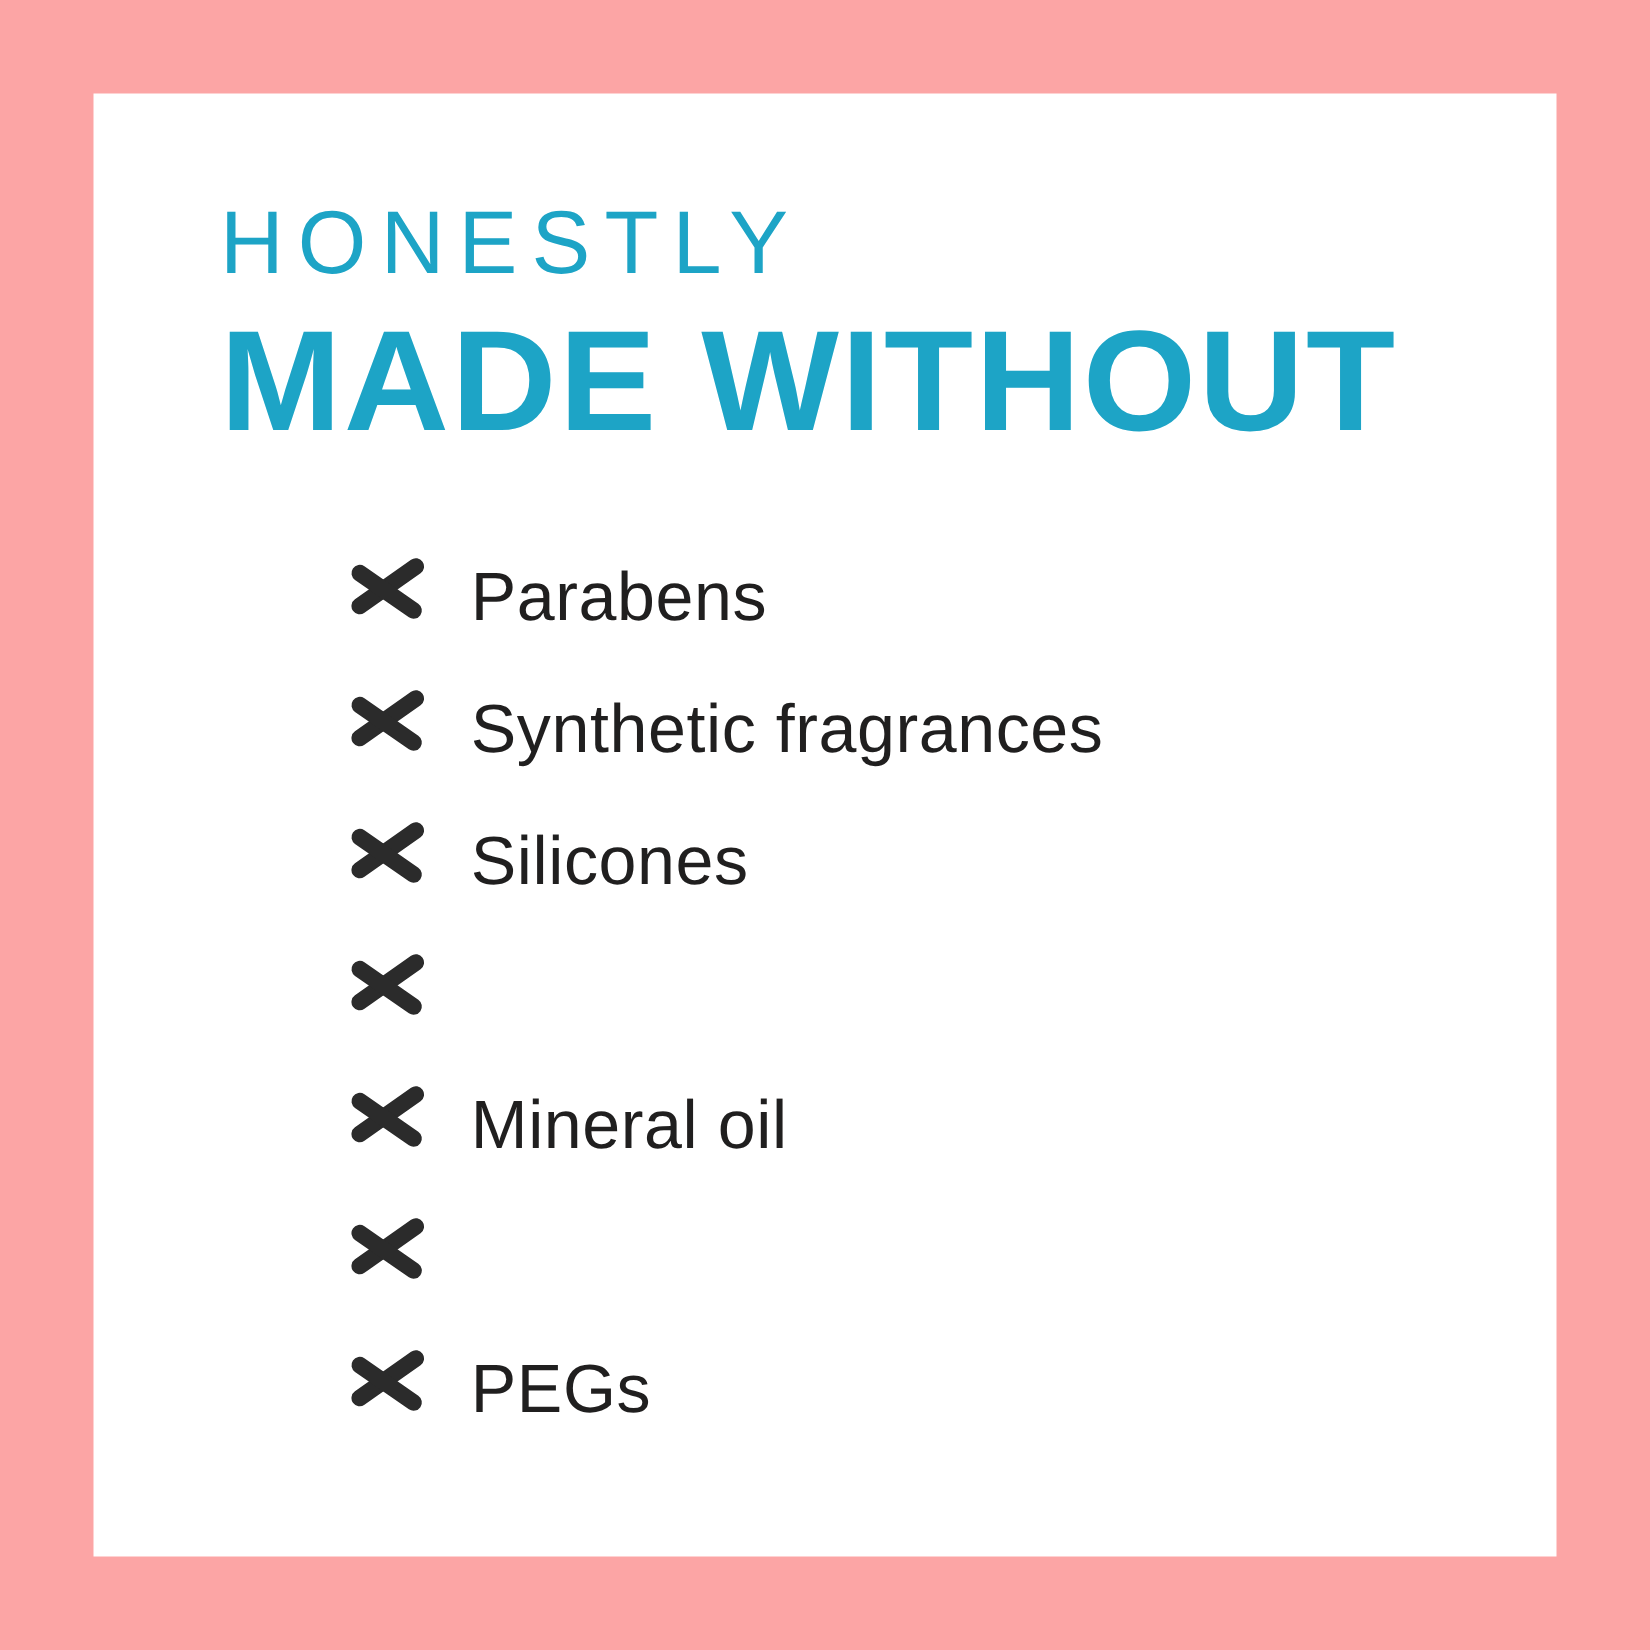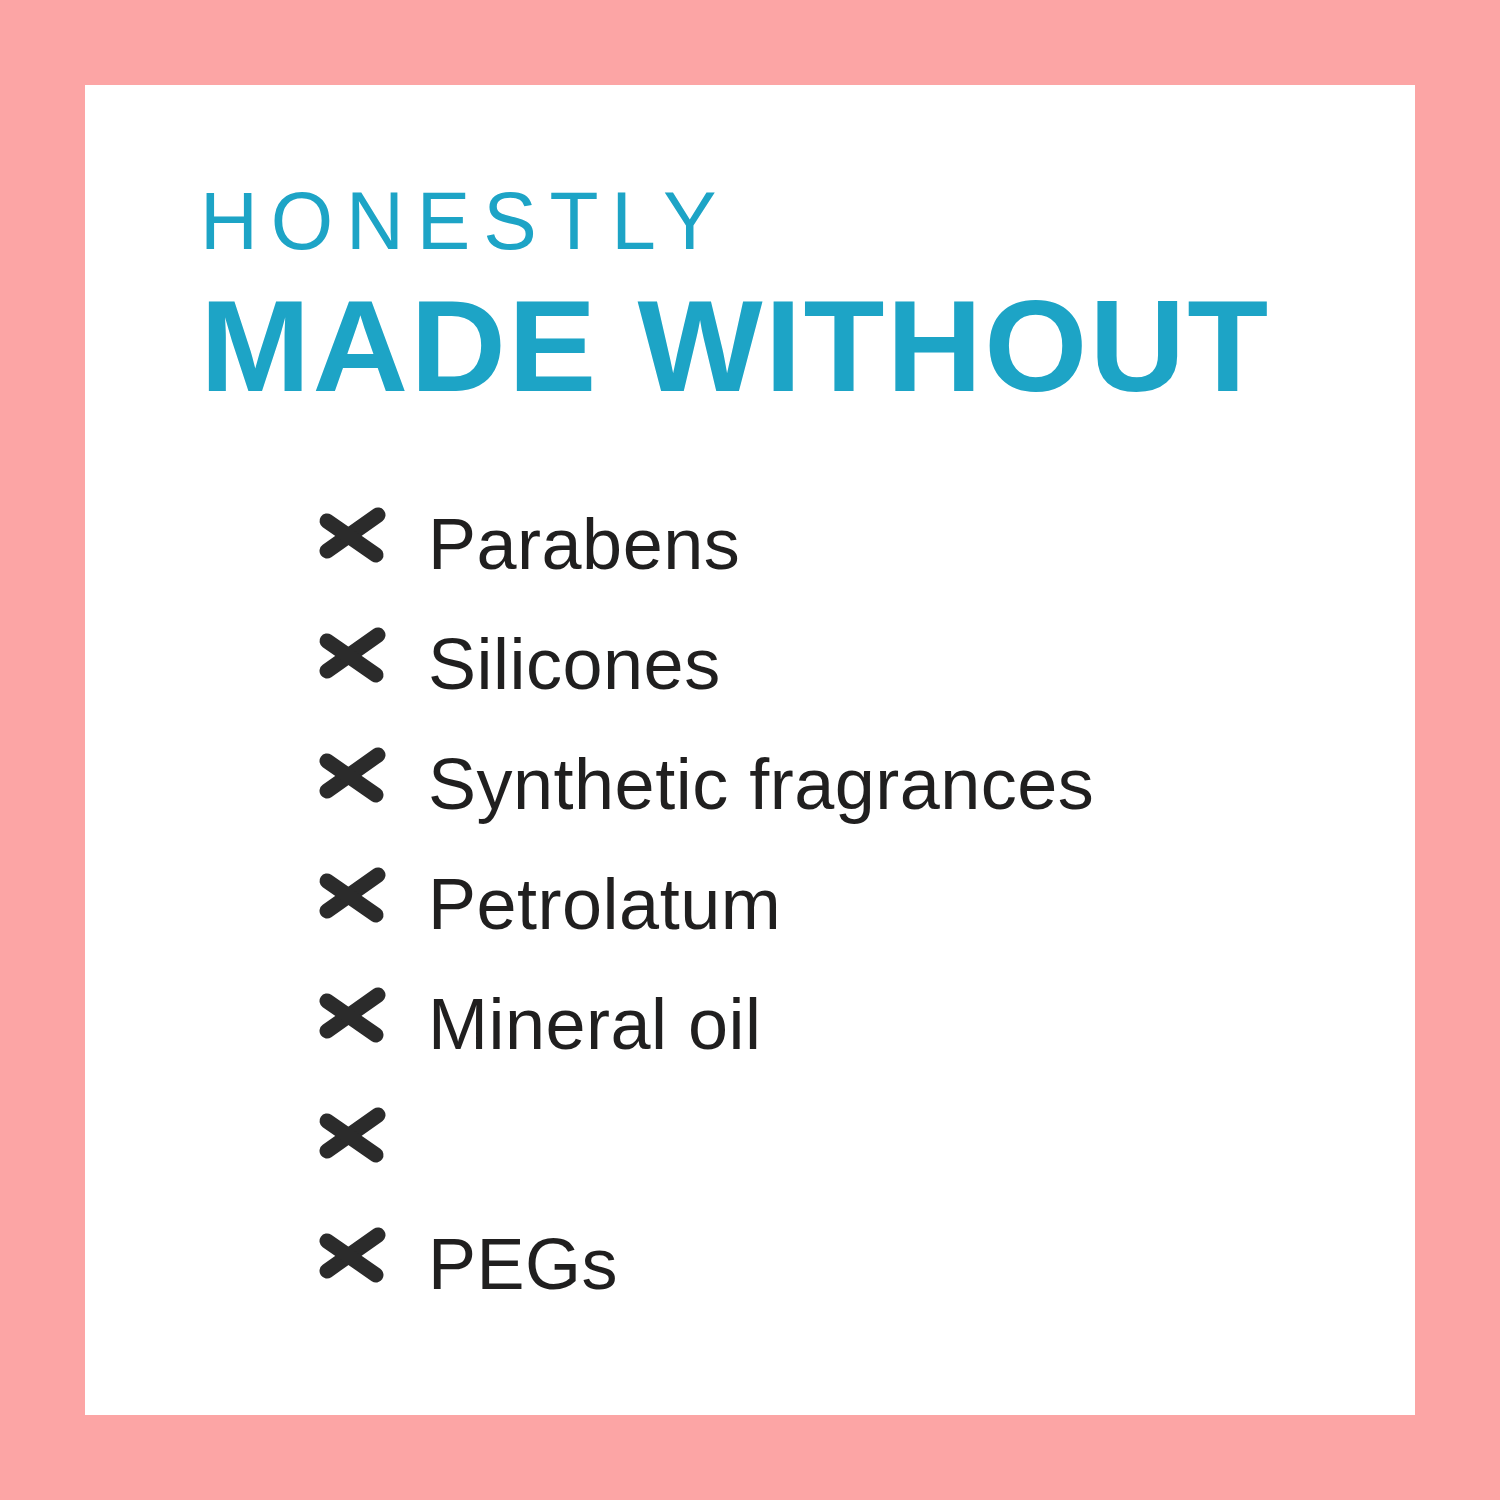--- a/index.html
+++ b/index.html
@@ -100,21 +100,21 @@
   }
 
   .item-label {
     position: absolute;
     left: 343px;
     top: 50%;
     transform: translateY(-52%);
     color: #201f1f;
     font-family: "Liberation Sans", sans-serif;
     font-weight: 400;
-    font-size: 72px;
+    font-size: 62px;
     line-height: 66px;
     letter-spacing: 0.5px;
     white-space: nowrap;
   }
 </style>
 </head>
 <body>
 
 <div id="poster" style="background: #fca5a5;">
   <div id="card" style="background: rgb(255, 255, 255);">
@@ -139,45 +139,44 @@
 
       <li class="list-item">
         <span class="x-icon">
           <svg viewBox="0 0 72 72" xmlns="http://www.w3.org/2000/svg">
             <g stroke="#2b2b2b" stroke-width="15" stroke-linecap="round">
               <line x1="11" y1="50" x2="62" y2="14"></line>
               <line x1="11" y1="20" x2="60" y2="54"></line>
             </g>
           </svg>
         </span>
+        <span class="item-label" style="color: rgb(32, 31, 31);">Synthetic fragrances</span>
+      </li>
+
+      <li class="list-item">
+        <span class="x-icon">
+          <svg viewBox="0 0 72 72" xmlns="http://www.w3.org/2000/svg">
+            <g stroke="#2b2b2b" stroke-width="15" stroke-linecap="round">
+              <line x1="11" y1="50" x2="62" y2="14"></line>
+              <line x1="11" y1="20" x2="60" y2="54"></line>
+            </g>
+          </svg>
+        </span>
         <span class="item-label" style="color: rgb(32, 31, 31);">Silicones</span>
       </li>
 
       <li class="list-item">
         <span class="x-icon">
           <svg viewBox="0 0 72 72" xmlns="http://www.w3.org/2000/svg">
             <g stroke="#2b2b2b" stroke-width="15" stroke-linecap="round">
               <line x1="11" y1="50" x2="62" y2="14"></line>
               <line x1="11" y1="20" x2="60" y2="54"></line>
             </g>
           </svg>
         </span>
-        <span class="item-label" style="color: rgb(32, 31, 31);">Synthetic fragrances</span>
-      </li>
-
-      <li class="list-item">
-        <span class="x-icon">
-          <svg viewBox="0 0 72 72" xmlns="http://www.w3.org/2000/svg">
-            <g stroke="#2b2b2b" stroke-width="15" stroke-linecap="round">
-              <line x1="11" y1="50" x2="62" y2="14"></line>
-              <line x1="11" y1="20" x2="60" y2="54"></line>
-            </g>
-          </svg>
-        </span>
-        <span class="item-label" style="color: rgb(32, 31, 31);">Petrolatum</span>
       </li>
 
       <li class="list-item">
         <span class="x-icon">
           <svg viewBox="0 0 72 72" xmlns="http://www.w3.org/2000/svg">
             <g stroke="#2b2b2b" stroke-width="15" stroke-linecap="round">
               <line x1="11" y1="50" x2="62" y2="14"></line>
               <line x1="11" y1="20" x2="60" y2="54"></line>
             </g>
           </svg>

